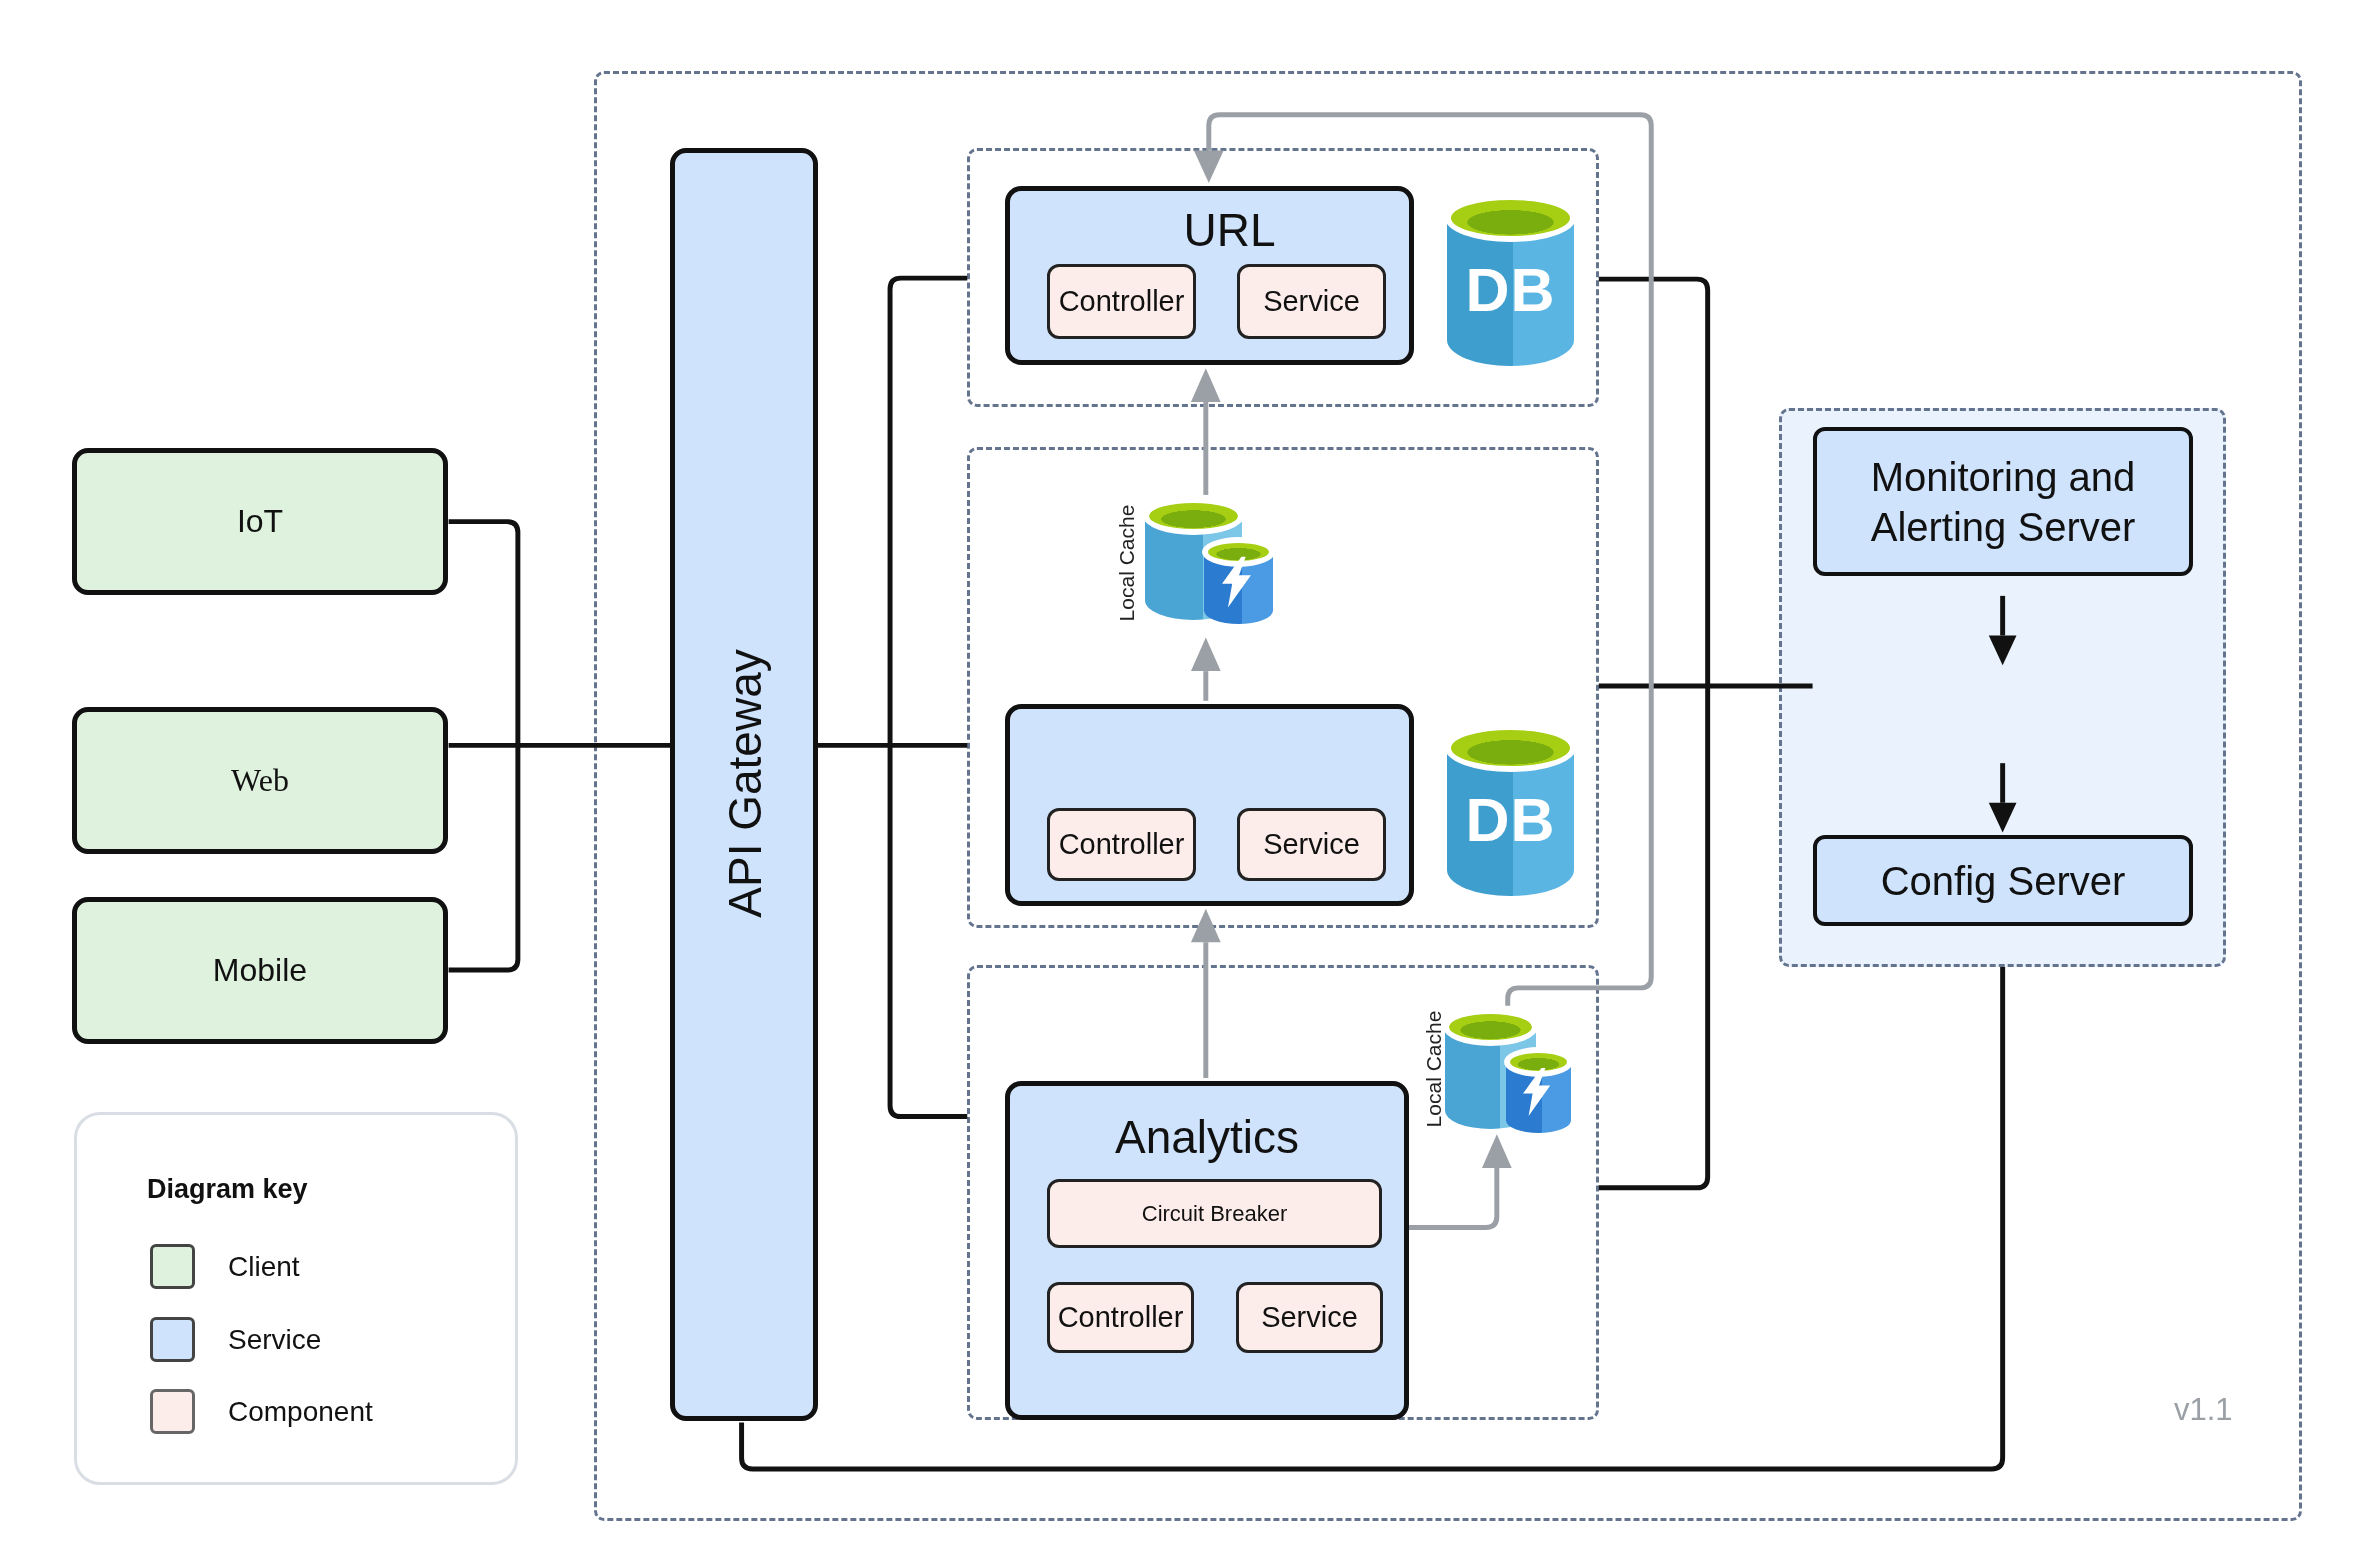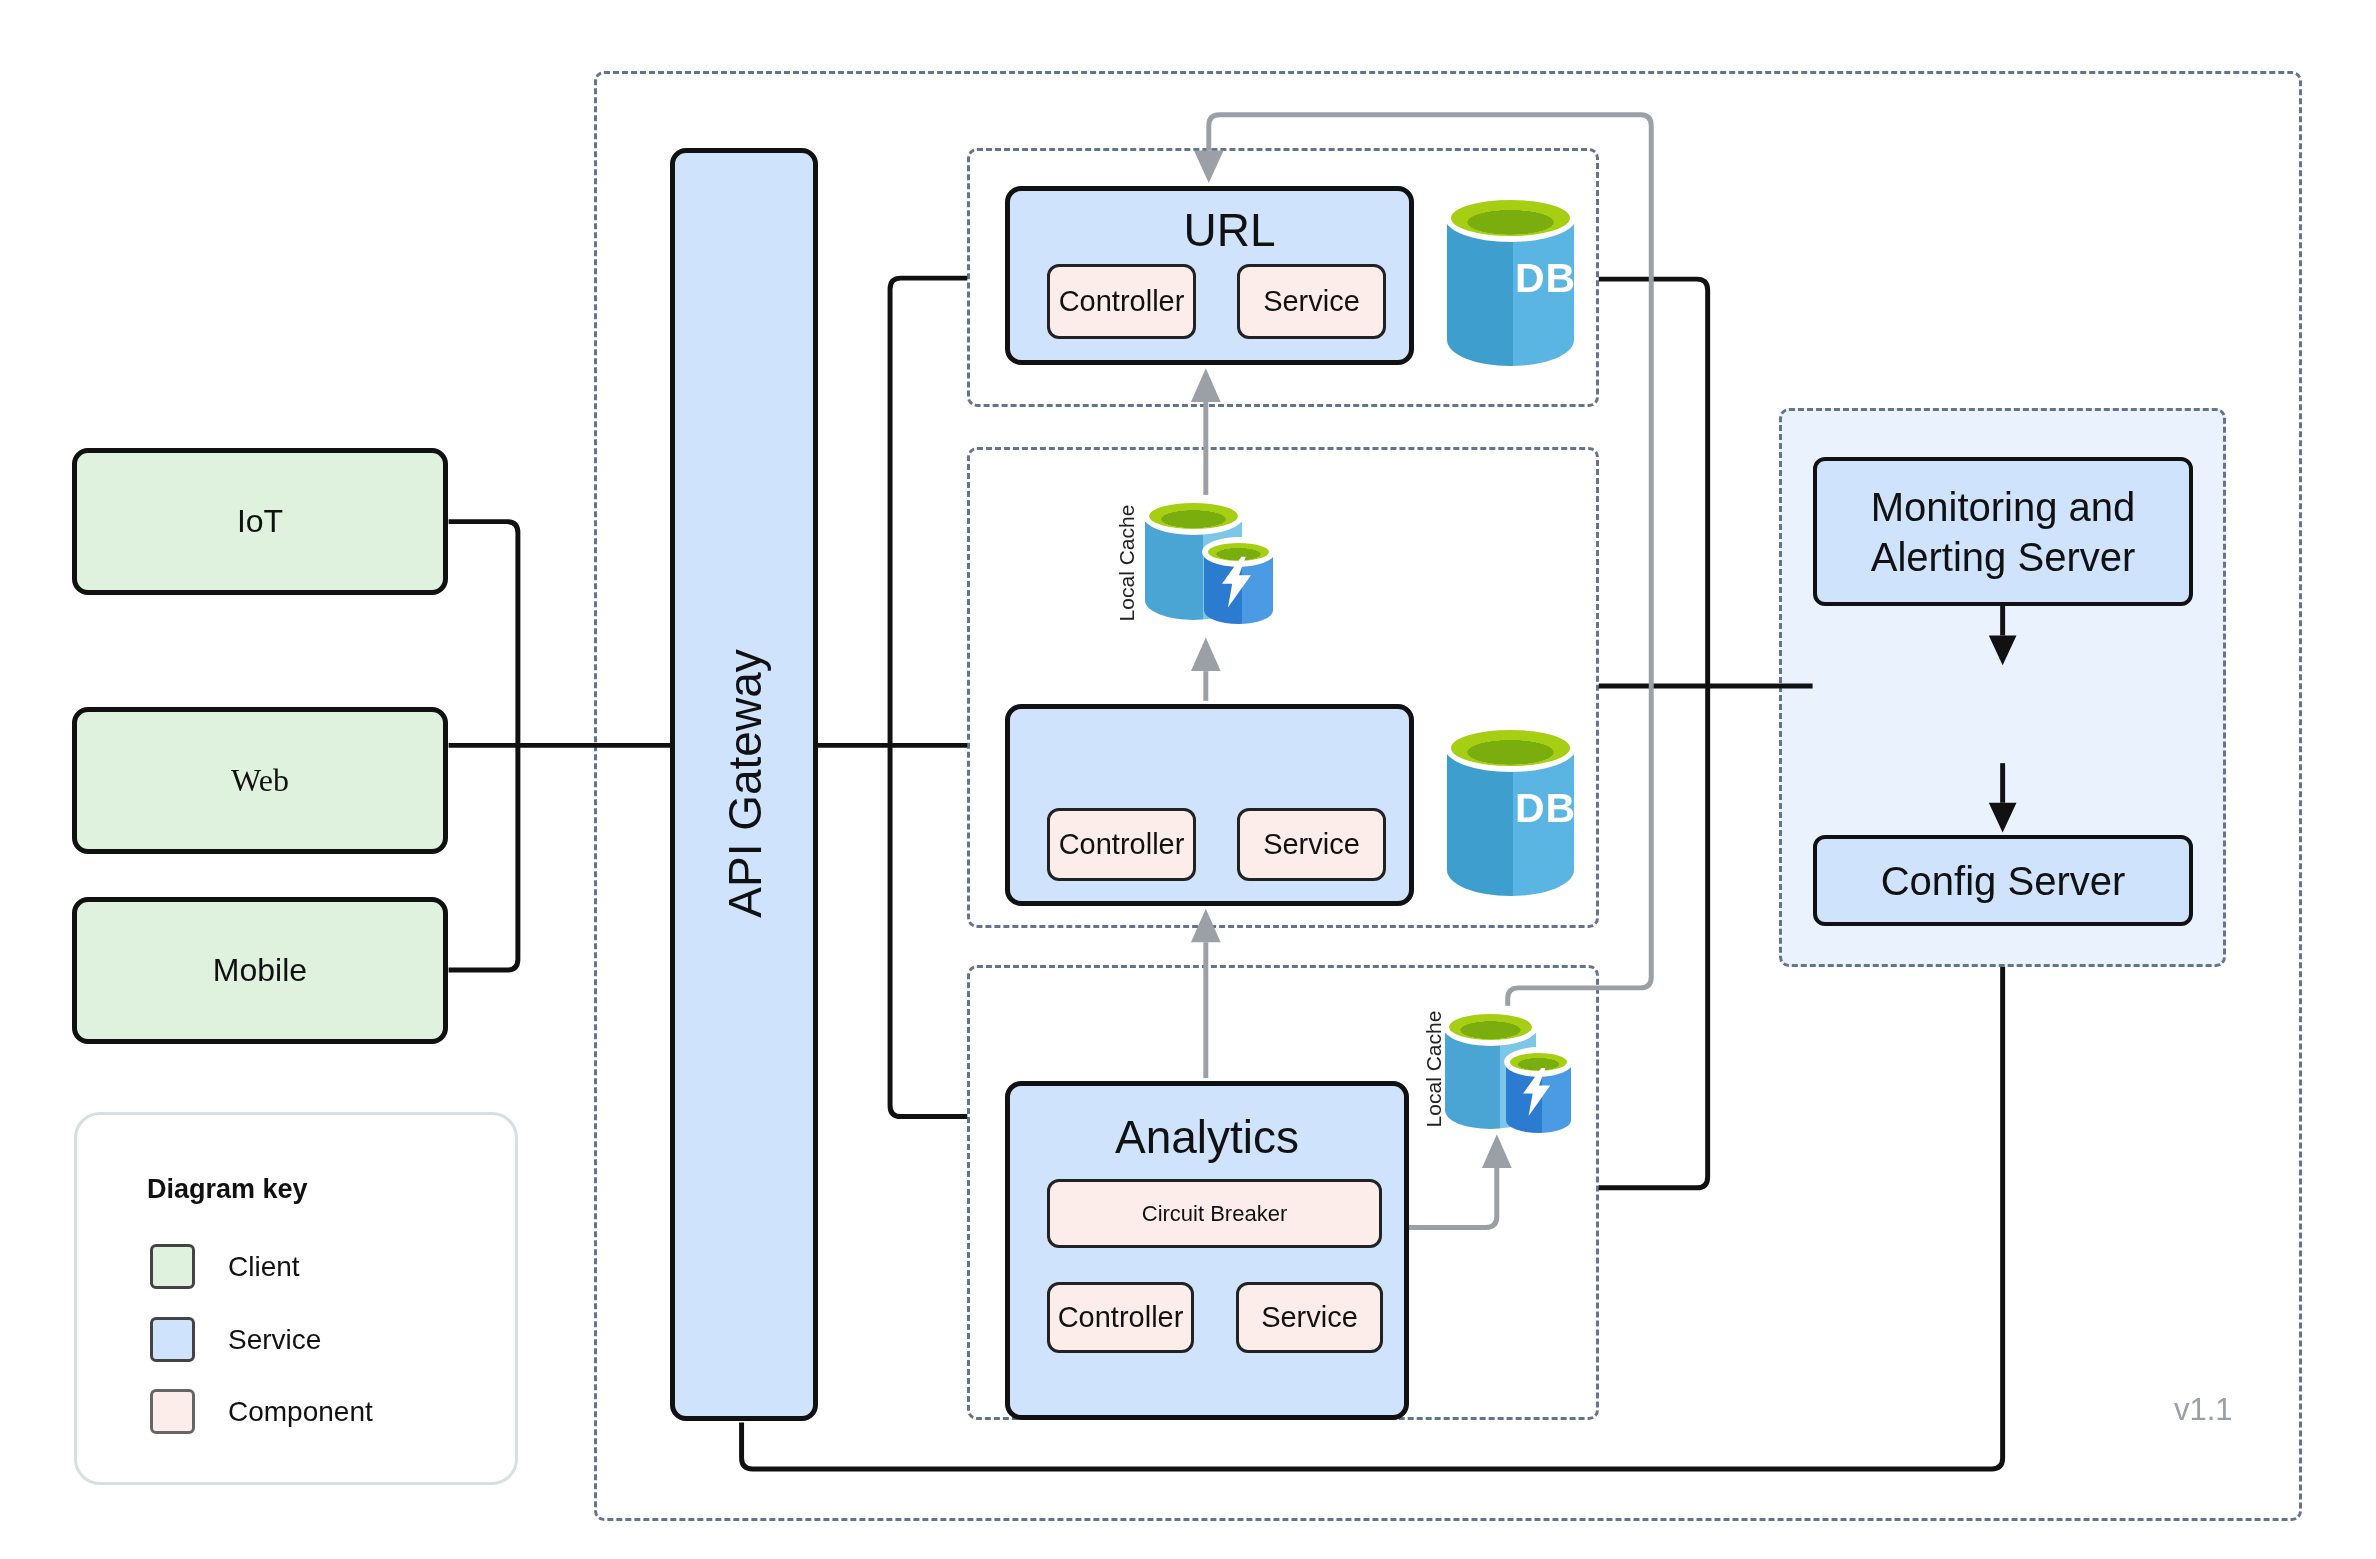--- a/index.html
+++ b/index.html
@@ -34,32 +34,32 @@
                  font-size:46px;}
   .svc-title{width:100%;text-align:center;font-size:46px;}
   .component{background:var(--component-fill);border:3px solid #222;border-radius:12px;box-sizing:border-box;
              display:flex;align-items:center;justify-content:center;font-size:29px;}
   .url-box{left:1005px;top:186px;width:409px;height:179px;padding-left:40px;}
   .redirect-box{left:1005px;top:704px;width:409px;height:202px;}
   .analytics-box{left:1005px;top:1081px;width:404px;height:339px;}
   .infra-box{left:1813px;width:380px;background:var(--service-fill);border:4px solid var(--box-border);
              border-radius:12px;box-sizing:border-box;display:flex;align-items:center;justify-content:center;
              text-align:center;font-size:40px;line-height:1.25;padding:0 20px;}
-  .infra-monitoring{top:457px;height:149px;}
+  .infra-monitoring{top:427px;height:149px;}
   .infra-registry{top:667px;height:94px;}
   .infra-config{top:835px;height:91px;}
   
   .cyl-body{position:absolute;left:0;right:0;bottom:0;}
   .cyl-top{position:absolute;border-radius:50%;border:6px solid #fff;box-sizing:border-box;
            background:radial-gradient(ellipse 62% 58% at 50% 62%, var(--green-inner) 0 58%, var(--green-outer) 59% 100%);}
   .db-icon{width:127px;height:172px;}
   .db-icon .cyl-body{top:22px;background:linear-gradient(90deg,var(--db-blue-dark) 0 52%,var(--db-blue-light) 52% 100%);
                      border-radius:10px 10px 63px 63px / 8px 8px 26px 26px;}
   .db-icon .cyl-top{left:-2px;right:-2px;top:0;height:48px;}
-  .db-label{position:absolute;top:61px;width:100%;text-align:center;color:#fff;font-weight:bold;font-size:41px;letter-spacing:1px;margin-left:35px;}
+  .db-label{position:absolute;top:61px;width:100%;text-align:center;color:#fff;font-weight:bold;font-size:61px;letter-spacing:1px;}
   .cache-big .cyl-body{top:16px;background:linear-gradient(90deg,var(--cache-big-dark) 0 60%,var(--cache-big-light) 60% 100%);
                        border-radius:8px 8px 50px 50px / 6px 6px 20px 20px;}
   .cache-big .cyl-top{left:-2px;right:-2px;top:0;height:38px;}
   .cache-small .cyl-body{top:14px;background:linear-gradient(90deg,var(--cache-small-dark) 0 55%,var(--cache-small-light) 55% 100%);
                          border-radius:8px 8px 36px 36px / 5px 5px 14px 14px;}
   .cache-small .cyl-top{left:-2px;right:-2px;top:0;height:30px;}
   .bolt{position:absolute;left:50%;top:52%;transform:translate(-50%,-50%);}
   .vlabel{font-size:21px;color:#222;}
   
   .key-panel{left:74px;top:1112px;width:444px;height:373px;border:3px solid var(--key-border);

